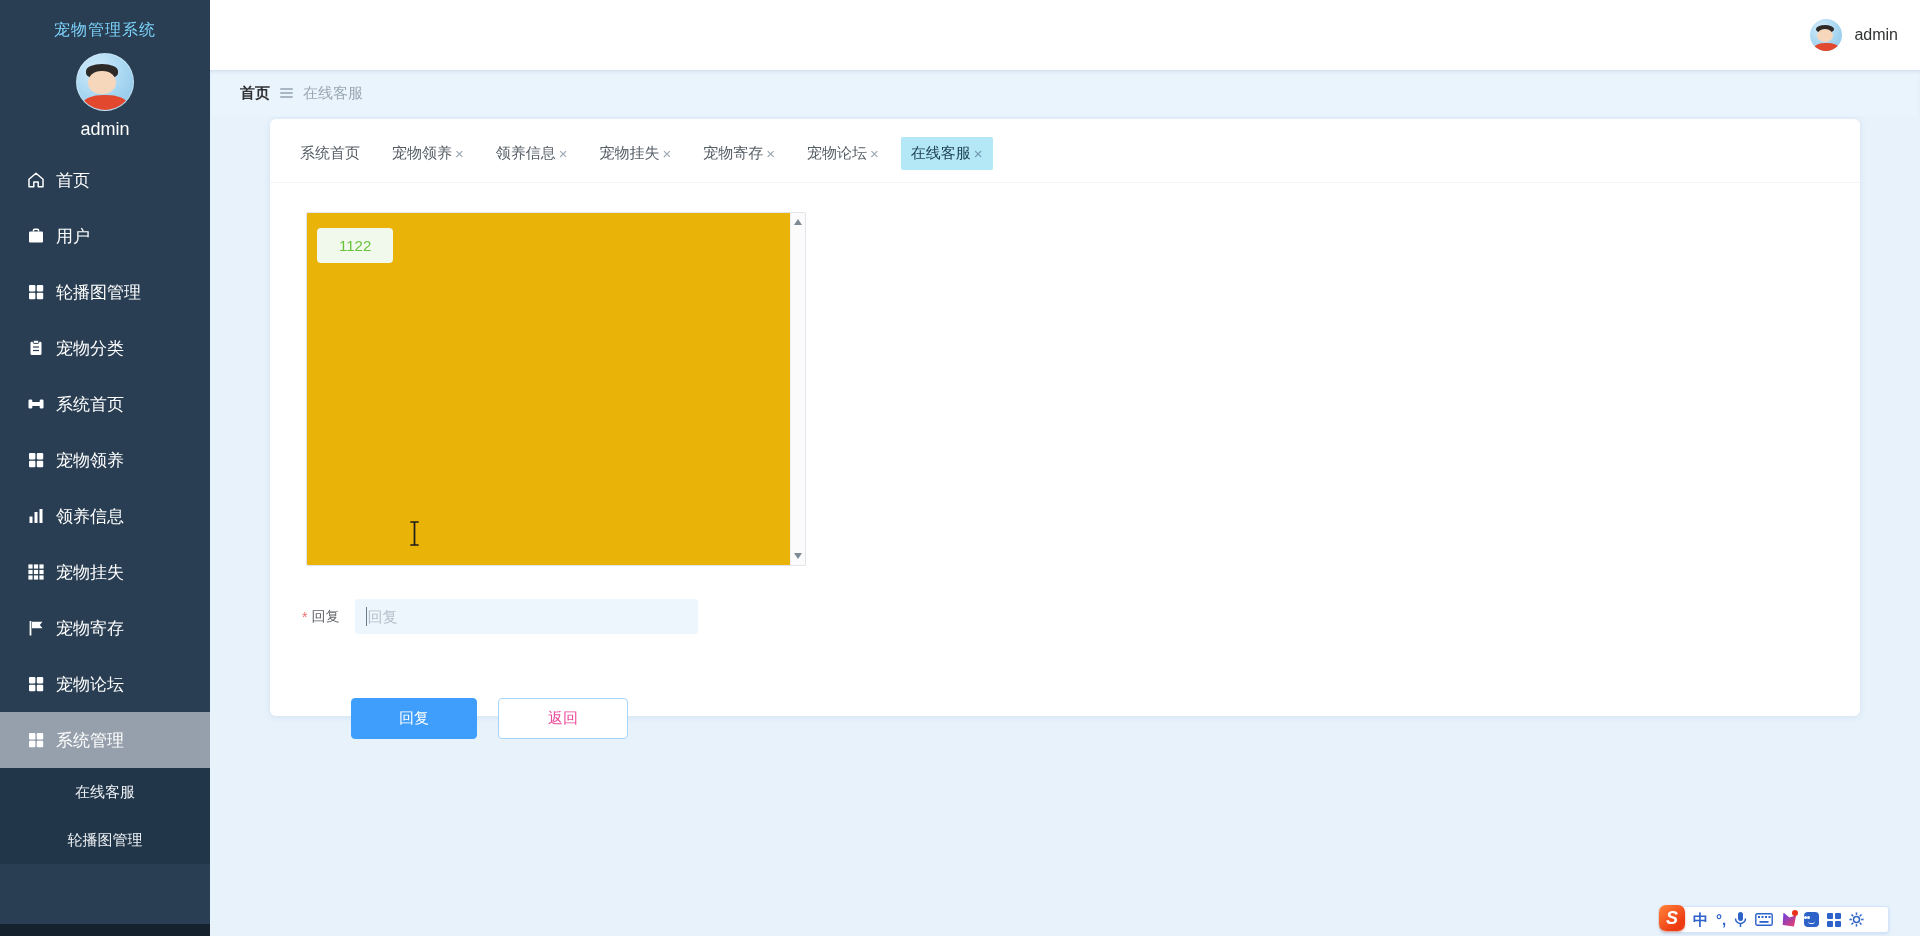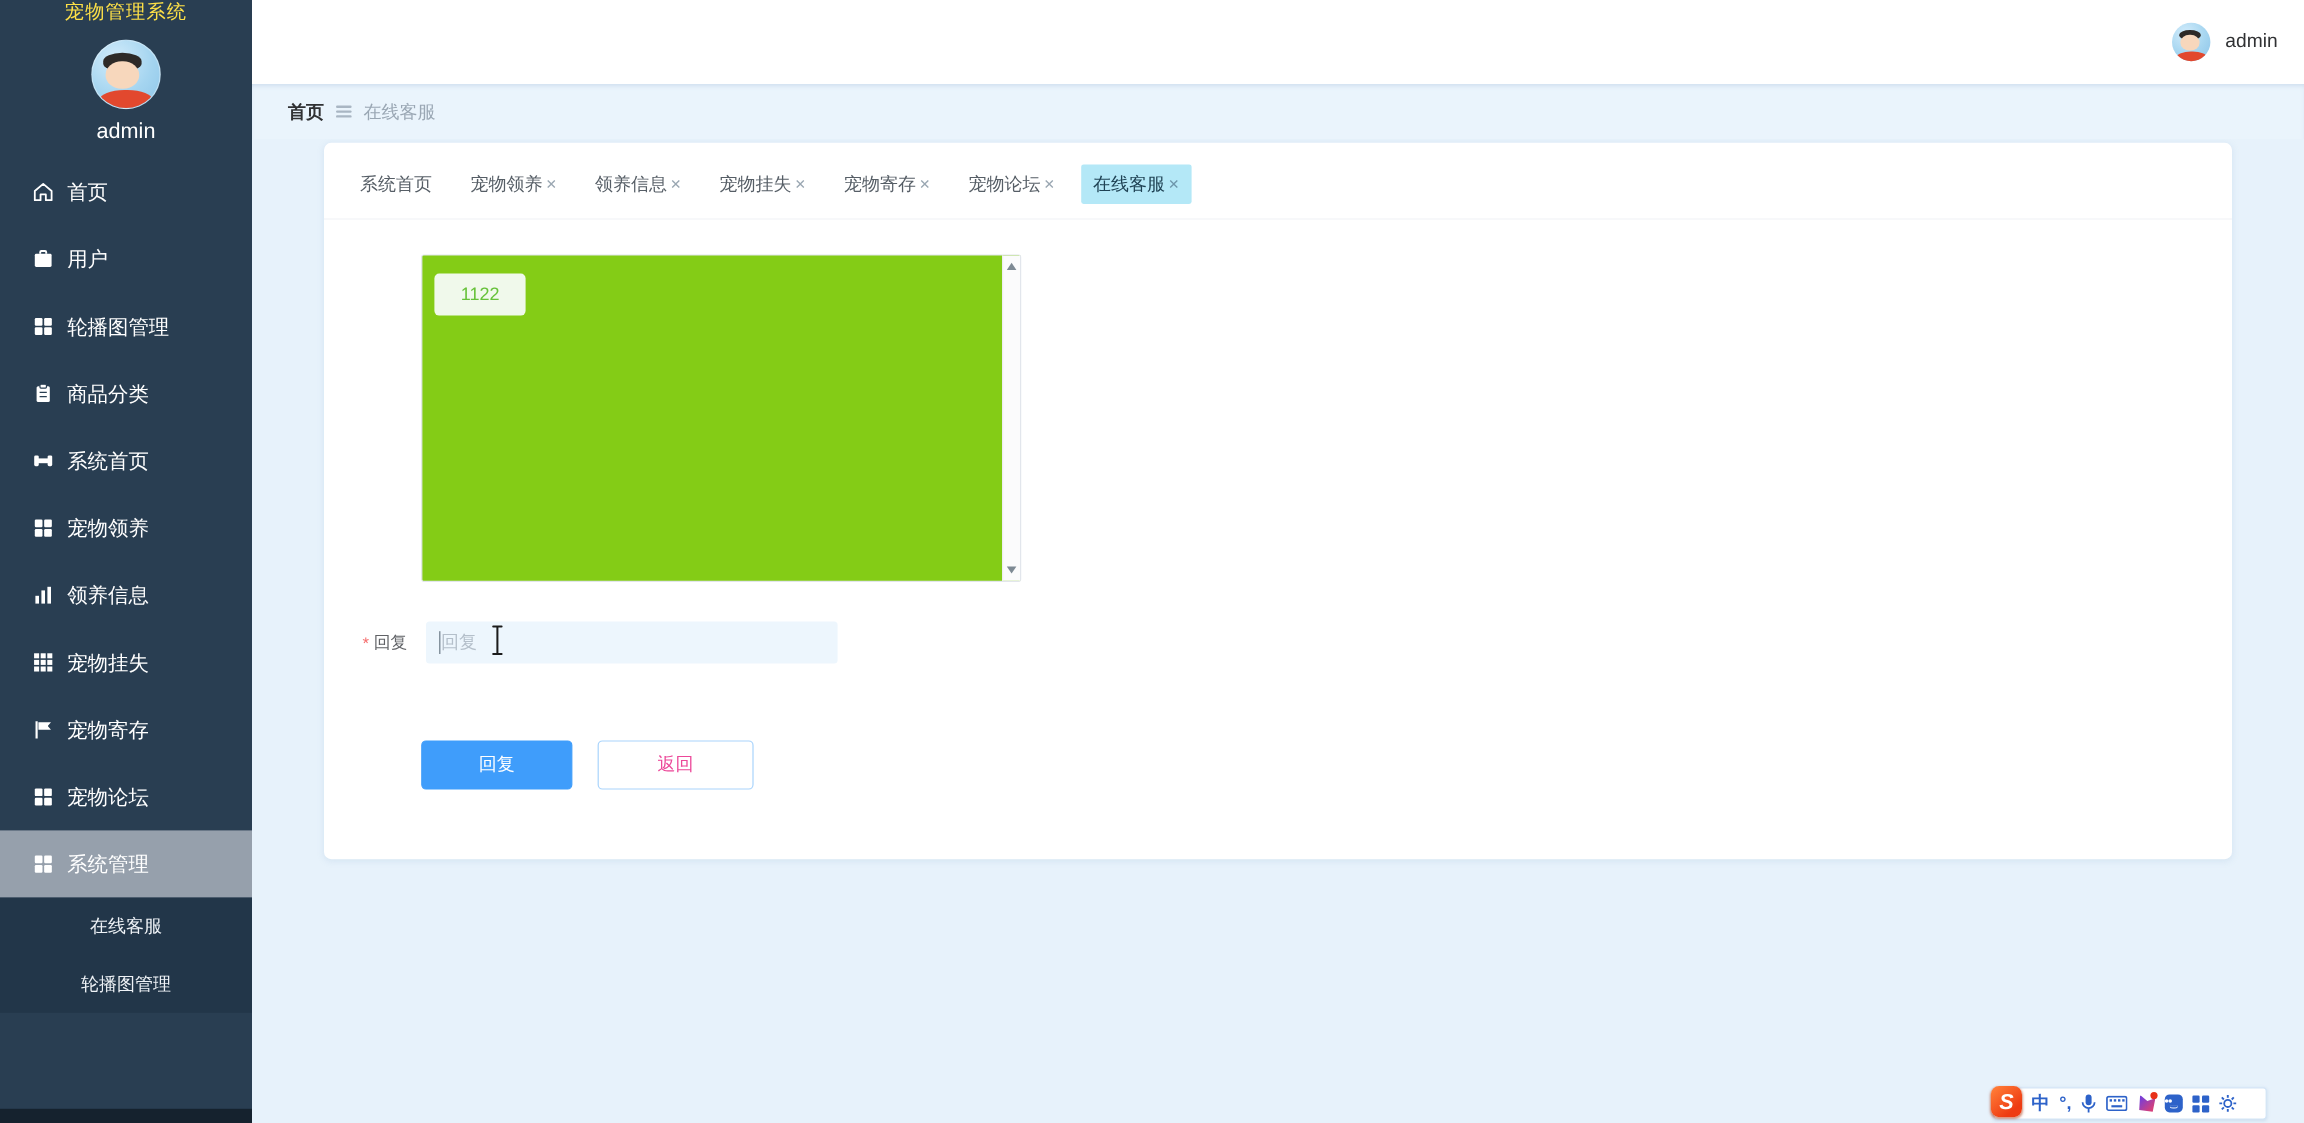--- a/index.html
+++ b/index.html
@@ -3,21 +3,21 @@
 <meta charset="utf-8">
 <style>
   * { margin:0; padding:0; box-sizing:border-box; }
   html,body { width:1920px; height:936px; overflow:hidden;
     font-family:"Liberation Sans","DejaVu Sans",sans-serif; }
   .app { display:flex; width:1920px; height:936px; background:#e7f2fb; }
 
   
   .sidebar { width:210px; height:936px; background:#293e52; color:#fff; flex:none;
     display:flex; flex-direction:column; position:relative; }
-  .sb-title { text-align:center; font-size:16px; letter-spacing:1px; color:#fde047; }
+  .sb-title { margin-top:20px; text-align:center; font-size:16px; letter-spacing:1px; color:#7dd3fc; }
   .avatar { border-radius:50%; position:relative; overflow:hidden;
     background:radial-gradient(circle at 35% 28%, #d2ecfb 0%, #a5d5f0 55%, #8cc4e8 100%); }
   .avatar .av-hair { position:absolute; left:16%; top:18%; width:58%; height:26%;
     background:#2d2a28; border-radius:50% 50% 42% 42%; }
   .avatar .av-face { position:absolute; left:20%; top:30%; width:50%; height:42%;
     background:#f7d7bc; border-radius:48%; }
   .avatar .av-shirt { position:absolute; left:10%; bottom:-6%; width:80%; height:32%;
     background:#e2482e; border-radius:46% 46% 20% 20%; }
   .sb-avatar { width:58px; height:58px; margin:12px auto 0; border:1px solid rgba(255,255,255,.35); }
   .sb-username { margin-top:8px; text-align:center; font-size:18px; color:#fff; }
@@ -53,22 +53,22 @@
   
   .tabs { display:flex; align-items:center; gap:12px; padding:18px 0 12px 20px;
     border-bottom:1px solid #f2f4f7; }
   .tab { display:flex; align-items:center; font-size:15px; color:#565e66;
     padding:7px 10px; border-radius:2px; cursor:pointer; white-space:nowrap; }
   .tab .tab-close { margin-left:3px; font-size:15px; color:#9aa7b2; cursor:pointer; }
   .tab.active { background:#b4e8f7; color:#1f4254; }
   .tab.active .tab-close { color:#6e96ab; }
 
   
-  .chat-panel { margin:29px 0 0 81px; width:500px; height:273px; position:relative;
-    border:1px solid #e2e6ec; border-radius:2px; background:#84cc16; }
+  .chat-panel { margin:29px 0 0 36px; width:500px; height:354px; position:relative;
+    border:1px solid #e2e6ec; border-radius:2px; background:#eab308; }
   .bubble { display:inline-block; margin:15px 0 0 10px; padding:9px 22px;
     background:#f0f9eb; color:#67c23a; font-size:15px; border-radius:4px; }
   .chat-scrollbar { position:absolute; top:0; right:0; bottom:0; width:15px;
     background:#fbfbfc; border-left:1px solid #efefef; cursor:default; }
   .scroll-arrow-up, .scroll-arrow-down { position:absolute; left:50%; transform:translateX(-50%);
     width:0; height:0; border-left:4.5px solid transparent; border-right:4.5px solid transparent; }
   .scroll-arrow-up { top:6px; border-bottom:6px solid #7e8a94; }
   .scroll-arrow-down { bottom:6px; border-top:6px solid #7e8a94; }
 
   
@@ -159,21 +159,21 @@
       </div>
       <div class="sb-item">
         <span class="sb-icon">
           <svg viewBox="0 0 18 18" width="18" height="18">
               <rect x="3.5" y="2.8" width="11" height="13.2" rx="1.3" fill="#fff"></rect>
               <rect x="6.3" y="1.2" width="5.4" height="3.2" rx="0.8" fill="#fff" stroke="#293e52" stroke-width="1"></rect>
               <line x1="6" y1="8" x2="12" y2="8" stroke="#293e52" stroke-width="1.2"></line>
               <line x1="6" y1="11.5" x2="12" y2="11.5" stroke="#293e52" stroke-width="1.2"></line>
             </svg>
         </span>
-        <span>商品分类</span>
+        <span>宠物分类</span>
       </div>
       <div class="sb-item">
         <span class="sb-icon">
           <svg viewBox="0 0 18 18" width="18" height="18">
               <rect x="1.5" y="4.5" width="3.8" height="9" rx="1.2" fill="#fff"></rect>
               <rect x="12.7" y="4.5" width="3.8" height="9" rx="1.2" fill="#fff"></rect>
               <rect x="4.5" y="7" width="9" height="4" fill="#fff"></rect>
             </svg>
         </span>
         <span>系统首页</span>

